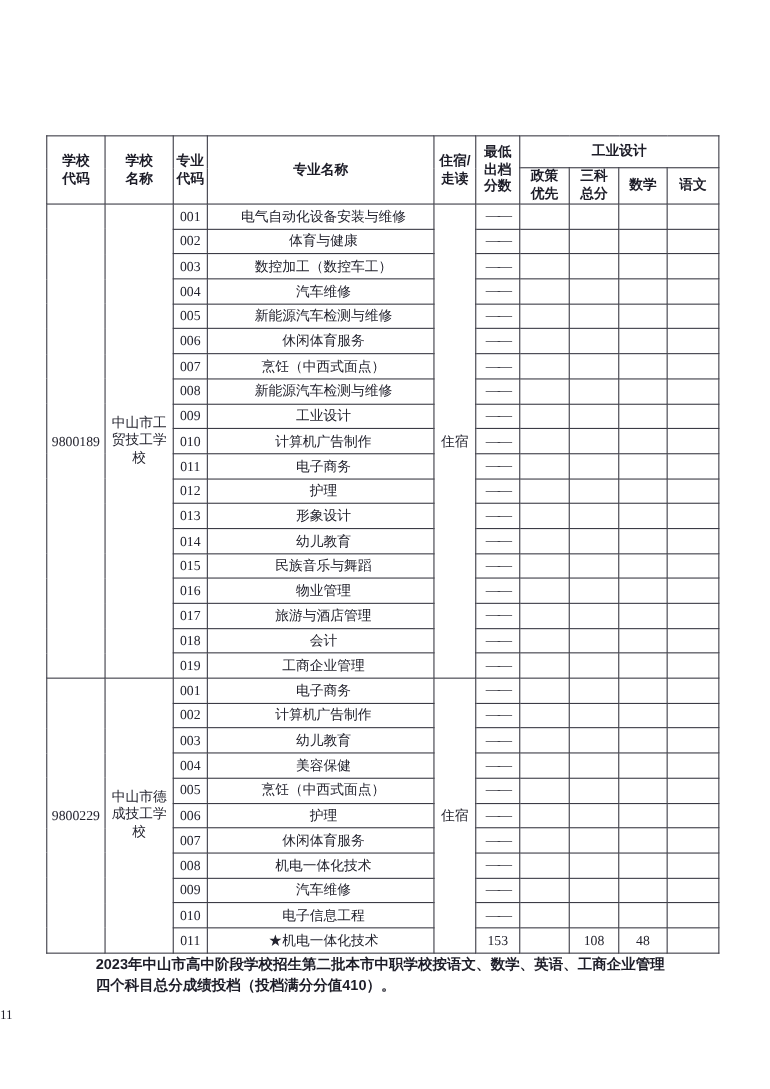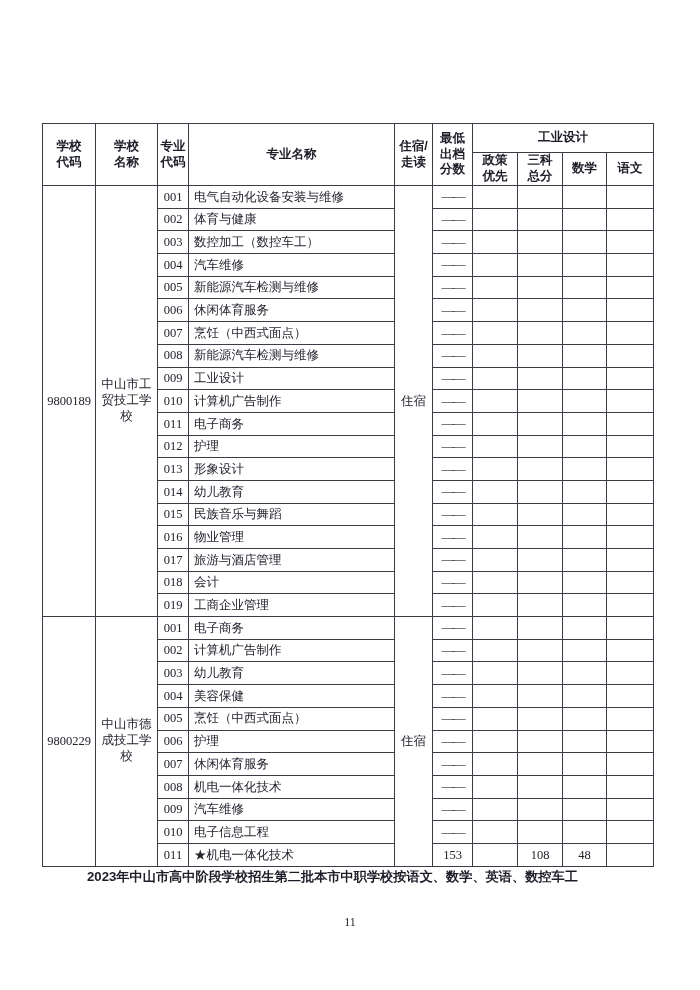--- a/index.html
+++ b/index.html
@@ -34,37 +34,37 @@
   }
   thead tr.h1 { height:29px; }
   thead tr.h2 { height:33px; }
   tbody tr { height:22.7px; }
   tbody td {
     font-size:12.5px;
     line-height:1.15;
     text-align:center;
     color:#23232e;
   }
-  td.cell-major-name { text-align:left; padding-left:5px; }
+  td.cell-major-name { text-align:center; padding-left:5px; }
   td.cell-school-name { line-height:1.3; padding:0 4px;font-family:Liberation Mono, monospace; }
   td.cell-score .dash { letter-spacing:-2px; font-size:13px; color:#2a2a34; }
   .footer-note {
     position:absolute;
     left:87px; top:867px;
     width:575px;
     font-family:"Liberation Sans", sans-serif;
     font-weight:700;
     font-size:13.2px;
     line-height:19px;
     color:#1d1d28;
   }
   .page-number {
     position:absolute;
     left:0; right:0; top:915px;
-    text-align:center;
+    text-align:left;
     font-size:12px;
     color:#23232e;
   }
 </style>
 </head>
 <body>
 
 <table class="admissions-table">
   <colgroup>
     <col style="width:53px">
@@ -377,16 +377,17 @@
         <td class="cell-score">153</td>
         <td class="cell-policy"></td>
         <td class="cell-three">108</td>
         <td class="cell-math">48</td>
         <td class="cell-chinese"></td>
       </tr>
     </tbody>
 </table>
 
 <div class="footer-note">
-  <div>2023年中山市高中阶段学校招生第二批本市中职学校按语文、数学、英语、数控车工</div>
+  <div>2023年中山市高中阶段学校招生第二批本市中职学校按语文、数学、英语、工商企业管理</div>
+  <div>四个科目总分成绩投档（投档满分分值410）。</div>
 </div>
 
 <div class="page-number">11</div>
 
 </body></html>

